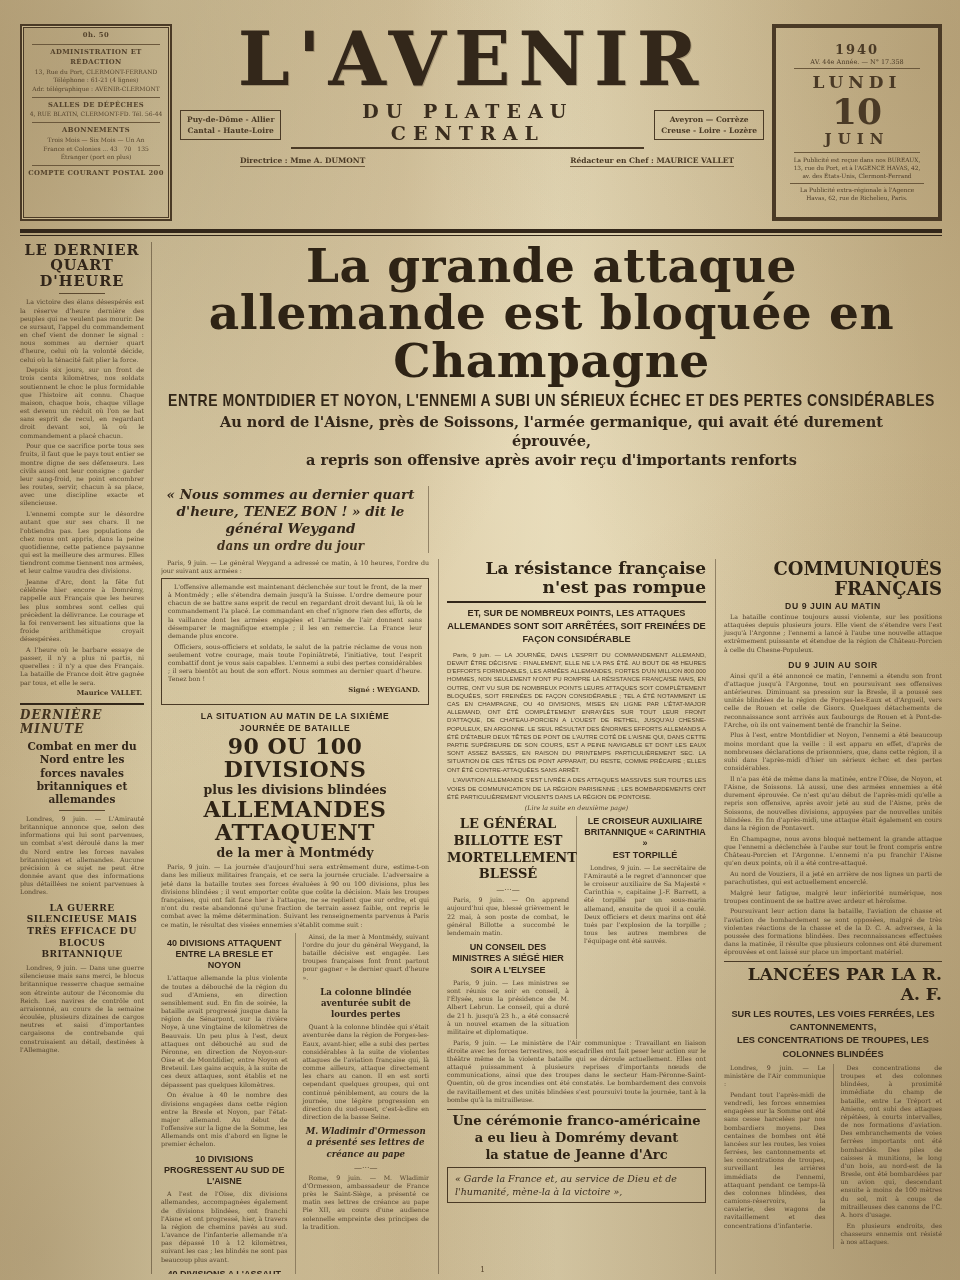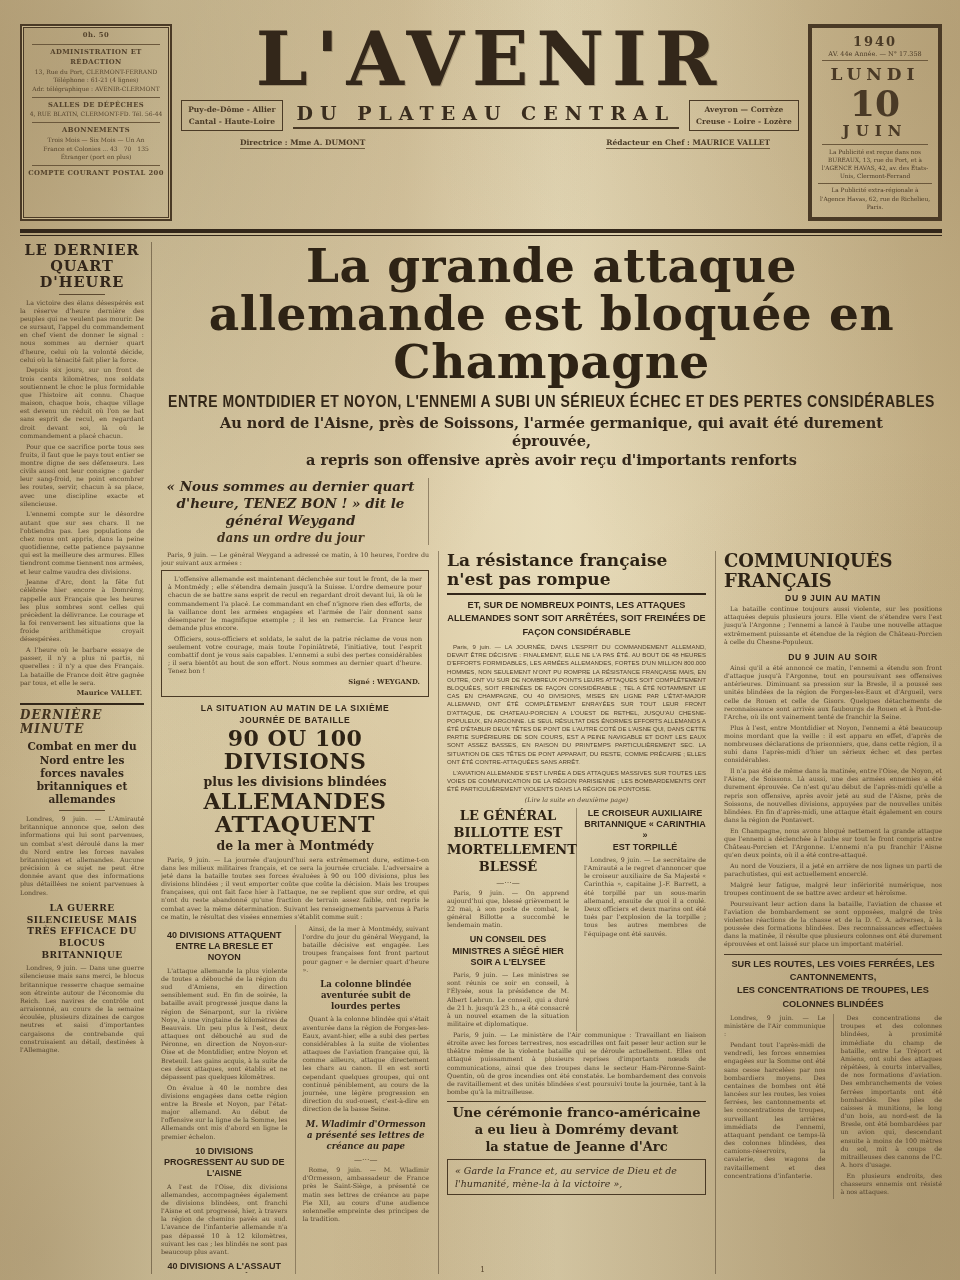--- a/index.html
+++ b/index.html
@@ -21,21 +21,21 @@
   .obox .bt{font-weight:bold;font-size:6.8px;letter-spacing:.4px}
   .obox .sep{border-top:1px solid #6b583c;margin:3px 6px}
   .mast{flex:1;text-align:center}
   .mast h1{font-size:74px;line-height:.95;font-weight:bold;letter-spacing:8px;color:#33271a;
     text-shadow:1px 1px 0 rgba(60,45,25,.25)}
   .mastrow{display:flex;align-items:center;justify-content:center;gap:10px;margin-top:6px}
   .depbox{border:1.5px solid #4a3a26;padding:3px 6px;font-size:7.5px;font-weight:bold;line-height:1.5;color:#4a3a26;white-space:nowrap}
   .subt{font-size:19px;font-weight:bold;letter-spacing:7px;color:#3a2d1e;border-bottom:2px solid #4a3a26;padding:0 4px 3px}
   .staff{display:flex;justify-content:space-between;margin:7px 30px 0 60px;font-size:7.5px;color:#4a3a26}
   .staff b{border-bottom:1px solid #6b583c;padding-bottom:1px}
-  .dbox{width:134px;border:2px solid #4a3a26;box-shadow:0 0 0 2px #4a3a26 inset;padding:8px;text-align:center;color:#4a3a26;flex:none}
+  .dbox{width:170px;border:2px solid #4a3a26;box-shadow:0 0 0 2px #4a3a26 inset;padding:16px;text-align:center;color:#4a3a26;flex:none}
   .dbox .yr{font-size:13px;font-weight:bold;letter-spacing:2px}
   .dbox .no{font-size:6.5px;border-bottom:1px solid #6b583c;padding-bottom:2px;margin:1px 4px 3px}
   .dbox .dow{font-size:17px;font-weight:bold;letter-spacing:5px}
   .dbox .dd{font-size:36px;line-height:1;font-weight:bold;margin:1px 0}
   .dbox .mo{font-size:15px;font-weight:bold;letter-spacing:6px;border-bottom:1px solid #6b583c;padding-bottom:4px;margin:0 4px 3px}
   .dbox .pub{font-size:5.8px;line-height:1.4;text-align:center}
   .dbox .pub+.pub{border-top:1px solid #6b583c;margin-top:3px;padding-top:2px}
   .thick{border-top:4px solid #33271a;border-bottom:1px solid #33271a;height:7px;margin:8px 0 6px}
   
   .cols{display:flex;gap:9px;height:1032px}
@@ -47,41 +47,41 @@
   .txt p{margin:0 0 2.5px;text-indent:6px}
   .sig{text-align:right;font-size:6.8px;font-weight:bold;margin:2px 2px 6px}
   .dmint{border-top:2px solid #33271a;padding-top:3px;margin-top:5px}
   .dmlab{font-style:italic;font-weight:bold;font-size:12px;text-align:left;letter-spacing:1px}
   .c1 h3{font-size:10.5px;line-height:1.25;font-weight:bold;text-align:center;margin:4px 0 3px;color:#33271a}
   .c1 h4{font-size:9px;line-height:1.3;font-weight:bold;text-align:center;letter-spacing:.5px;margin:6px 0 3px;color:#33271a}
   
   .bigh{font-size:47px;line-height:1.02;font-weight:bold;text-align:center;color:#2e2315;letter-spacing:.5px}
   .deck1{font-family:"Liberation Sans",sans-serif;font-size:14px;font-weight:bold;text-align:center;letter-spacing:.5px;margin:7px 0 5px;color:#332718;transform:scaleY(1.12)}
   .deck2{font-size:14.5px;font-weight:bold;text-align:center;line-height:1.3;margin:2px 40px 7px;color:#33271a}
-  .toprow{display:flex;gap:8px;margin-top:8px}
+  .toprow{display:flex;gap:8px;margin-top:16px}
   .wquote{width:268px;flex:none;border-right:1px solid rgba(74,58,38,.5);padding-right:8px}
   .wquote .q{font-size:13.5px;font-style:italic;font-weight:bold;line-height:1.25;text-align:center;color:#33271a}
   .wquote .q2{font-size:12px;font-style:italic;font-weight:bold;text-align:center;margin-top:2px}
   .bannr{flex:1}
   .bannr .b1{font-family:"Liberation Sans",sans-serif;font-size:13.5px;font-weight:bold;line-height:1.45;text-align:center;color:#33271a;transform:scaleY(1.1)}
   .bannr .b2{font-size:11px;font-style:italic;font-weight:bold;text-align:center;margin-top:6px;color:#3a2d1e}
   .mcols{display:flex;gap:9px;margin-top:6px;height:100%}
   .ca{width:268px;flex:none;overflow:hidden}
   .cb{width:268px;flex:none;border-left:1.5px solid rgba(74,58,38,.5);padding-left:8px;overflow:hidden}
   .cc{flex:1;border-left:1.5px solid rgba(74,58,38,.5);padding-left:8px;overflow:hidden}
   .box{border:1.5px solid #4a3a26;padding:4px 6px;margin:3px 0}
   .kick{font-family:"Liberation Sans",sans-serif;font-size:8.6px;font-weight:bold;text-align:center;letter-spacing:.6px;margin:6px 0 2px;color:#33271a}
   .hx{font-size:22px;line-height:1.05;font-weight:bold;text-align:center;color:#2e2315;letter-spacing:.5px}
   .hxs{font-size:12.5px;font-weight:bold;text-align:center;margin:1px 0;color:#33271a}
   .subcols{display:flex;gap:7px;margin-top:4px}
   .subcols>div{flex:1;min-width:0}
   .subcols .r{border-left:1px solid rgba(74,58,38,.45);padding-left:7px}
   .h9{font-family:"Liberation Sans",sans-serif;font-size:9px;font-weight:bold;text-align:center;line-height:1.25;margin:5px 0 3px;color:#33271a}
   .h9s{font-size:8.6px;font-weight:bold;text-align:center;line-height:1.3;margin:5px 0 3px;color:#33271a;font-style:normal}
-  .hserif{font-size:17px;line-height:1.15;font-weight:bold;text-align:left;color:#2e2315}
+  .hserif{font-size:17px;line-height:1.15;font-weight:bold;text-align:right;color:#2e2315}
   .hser2{font-size:13px;line-height:1.3;font-weight:bold;text-align:center;color:#2e2315}
   .udl{border-bottom:2px solid #33271a;padding-bottom:3px;margin-bottom:3px}
   .sansdeck{font-family:"Liberation Sans",sans-serif;font-size:9.2px;font-weight:bold;text-align:center;line-height:1.45;margin:4px 0;color:#33271a}
   .caps{font-family:"Liberation Sans",sans-serif;font-size:6.1px;line-height:1.35;text-align:justify;color:#4e3e29}
   .caps p{margin:0 0 2.5px;text-indent:6px}
   .ital{font-style:italic}
   .twocol{display:flex;gap:7px}
   .twocol>div{flex:1;min-width:0}
   .twocol .dv{border-left:1px solid rgba(74,58,38,.45);padding-left:7px}
   .fleur{text-align:center;font-size:8px;color:#4a3a26;margin:2px 0}
@@ -307,20 +307,21 @@
               <p>Plus à l'est, entre Montdidier et Noyon, l'ennemi a été beaucoup moins mordant que la veille : il est apparu en effet, d'après de nombreuses déclarations de prisonniers, que, dans cette région, il a subi dans l'après-midi d'hier un sérieux échec et des pertes considérables.</p>
               <p>Il n'a pas été de même dans la matinée, entre l'Oise, de Noyon, et l'Aisne, de Soissons. Là aussi, une des armées ennemies a été durement éprouvée. Ce n'est qu'au début de l'après-midi qu'elle a repris son offensive, après avoir jeté au sud de l'Aisne, près de Soissons, de nouvelles divisions, appuyées par de nouvelles unités blindées. En fin d'après-midi, une attaque était également en cours dans la région de Pontavert.</p>
               <p>En Champagne, nous avons bloqué nettement la grande attaque que l'ennemi a déclenchée à l'aube sur tout le front compris entre Château-Porcien et l'Argonne. L'ennemi n'a pu franchir l'Aisne qu'en deux points, où il a été contre-attaqué.</p>
               <p>Au nord de Vouziers, il a jeté en arrière de nos lignes un parti de parachutistes, qui est actuellement encerclé.</p>
               <p>Malgré leur fatigue, malgré leur infériorité numérique, nos troupes continuent de se battre avec ardeur et héroïsme.</p>
               <p>Poursuivant leur action dans la bataille, l'aviation de chasse et l'aviation de bombardement se sont opposées, malgré de très violentes réactions de la chasse et de la D. C. A. adverses, à la poussée des formations blindées. Des reconnaissances effectuées dans la matinée, il résulte que plusieurs colonnes ont été durement éprouvées et ont laissé sur place un important matériel.</p>
             </div>
 
           <div class="sep-h"></div>
           <div class="hserif">
+            <div>LANCÉES PAR LA R. A. F.</div>
           </div>
           <div class="sansdeck" style="margin:3px 0">
             <div>SUR LES ROUTES, LES VOIES FERRÉES, LES CANTONNEMENTS,</div>
             <div>LES CONCENTRATIONS DE TROUPES, LES COLONNES BLINDÉES</div>
           </div>
           <div class="twocol">
             <div class="txt">
                 <p>Londres, 9 juin. — Le ministère de l'Air communique :</p>
                 <p>Pendant tout l'après-midi de vendredi, les forces ennemies engagées sur la Somme ont été sans cesse harcelées par nos bombardiers moyens. Des centaines de bombes ont été lancées sur les routes, les voies ferrées, les cantonnements et les concentrations de troupes, surveillant les arrières immédiats de l'ennemi, attaquant pendant ce temps-là des colonnes blindées, des camions-réservoirs, la cavalerie, des wagons de ravitaillement et des concentrations d'infanterie.</p>
               </div>

